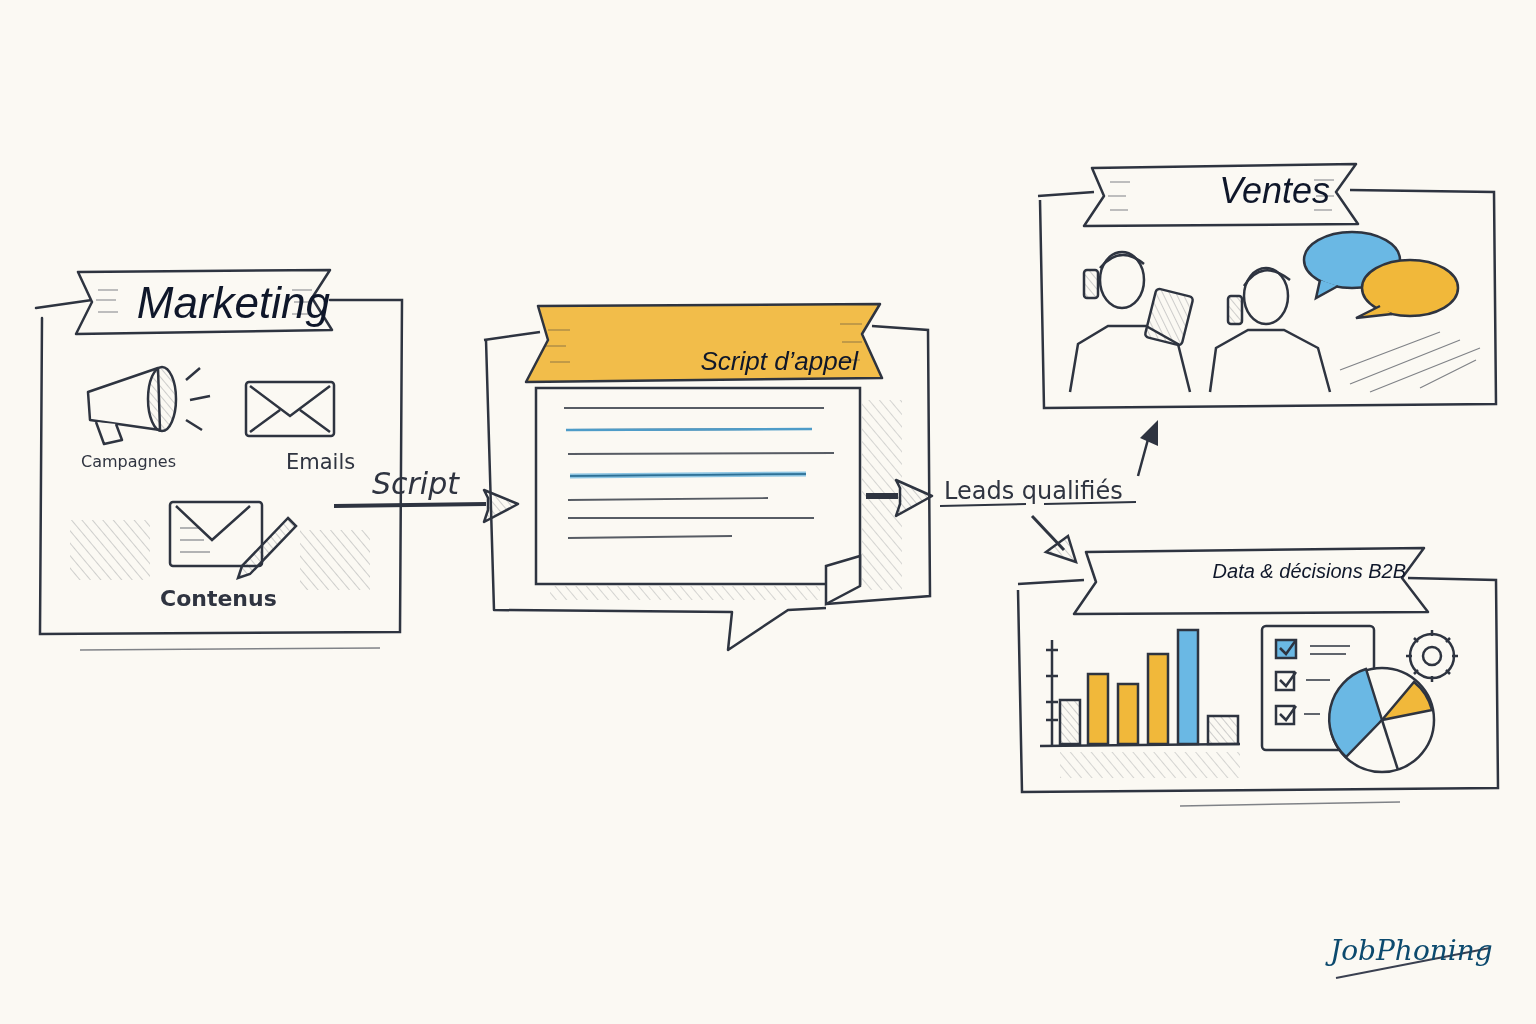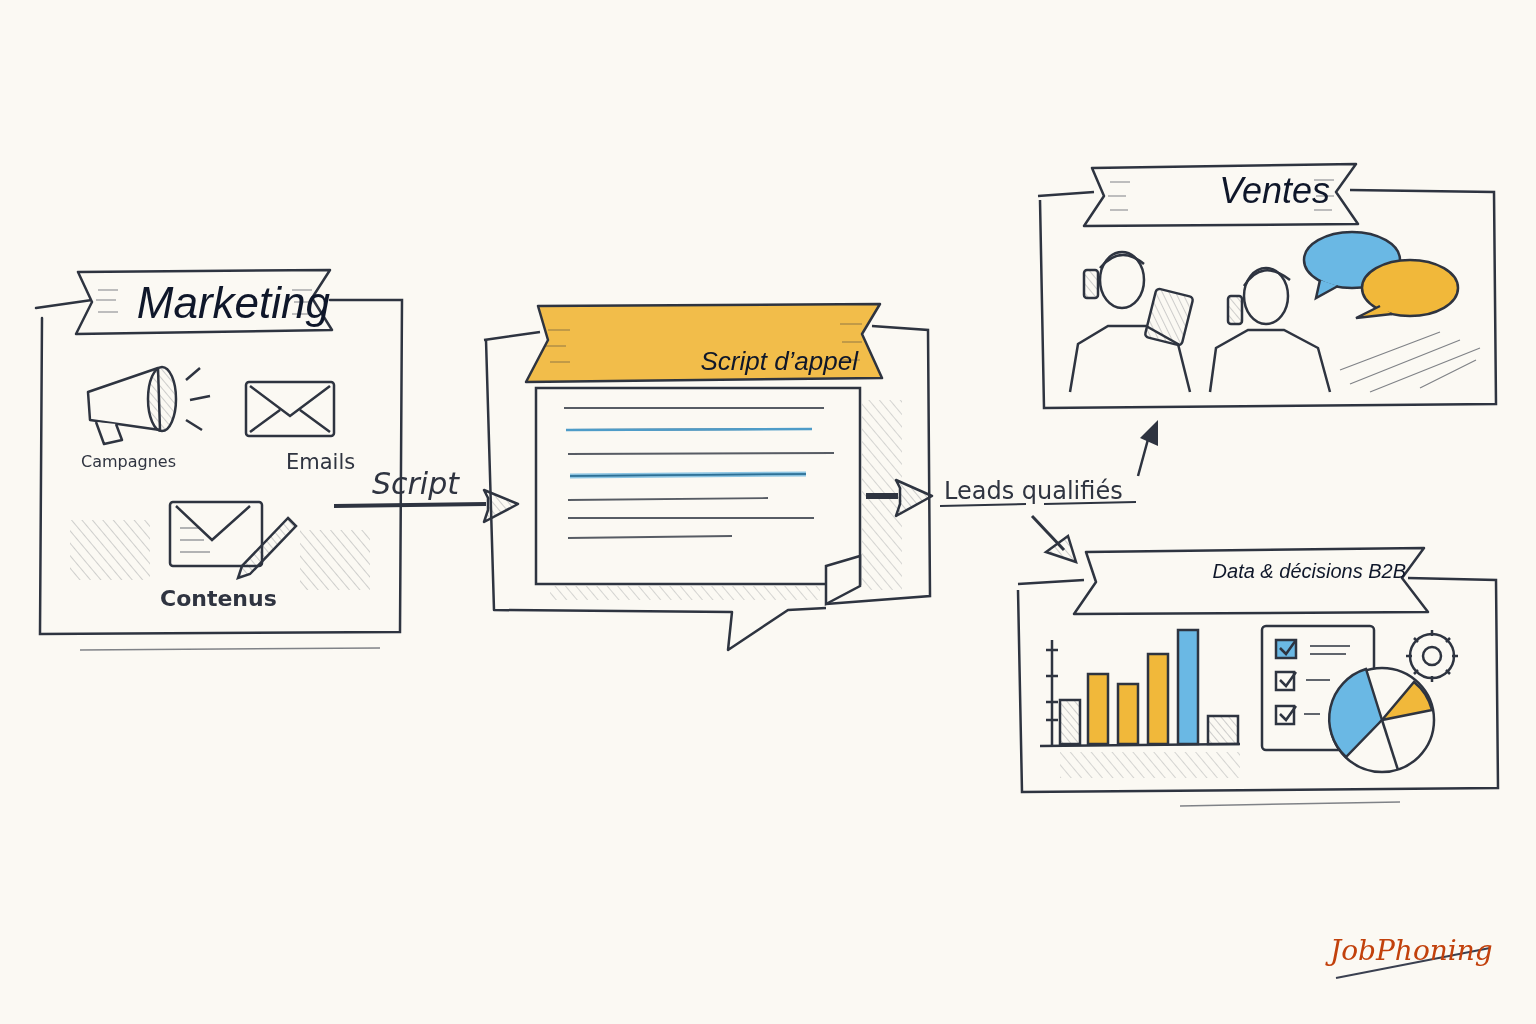--- a/index.html
+++ b/index.html
@@ -165,13 +165,13 @@
 <div class="label" style="left:372px; top:466px; font-size:30px; font-style:italic;">Script</div>
 
 <div class="banner-text" style="left:548px; top:318px; width:310px; font-size:26px;margin-top:28px;">Script d’appel</div>
 
 <div class="label" style="left:944px; top:468px; font-size:24px; margin-top:9px;">Leads qualifiés</div>
 
 <div class="banner-text" style="left:1110px; top:170px; width:220px; font-size:36px;">Ventes</div>
 
 <div class="banner-text" style="left:1096px; top:560px; width:310px; font-size:20px;">Data &amp; décisions B2B</div>
 
-<div class="label" style="left:1330px; top:934px; font-size:28px; font-family:'DejaVu Serif', serif; font-style:italic; color:#c2410c;">JobPhoning</div>
+<div class="label" style="left:1330px; top:934px; font-size:28px; font-family:'DejaVu Serif', serif; font-style:italic; color:#0c4a6e;">JobPhoning</div>
 
 </body></html>

